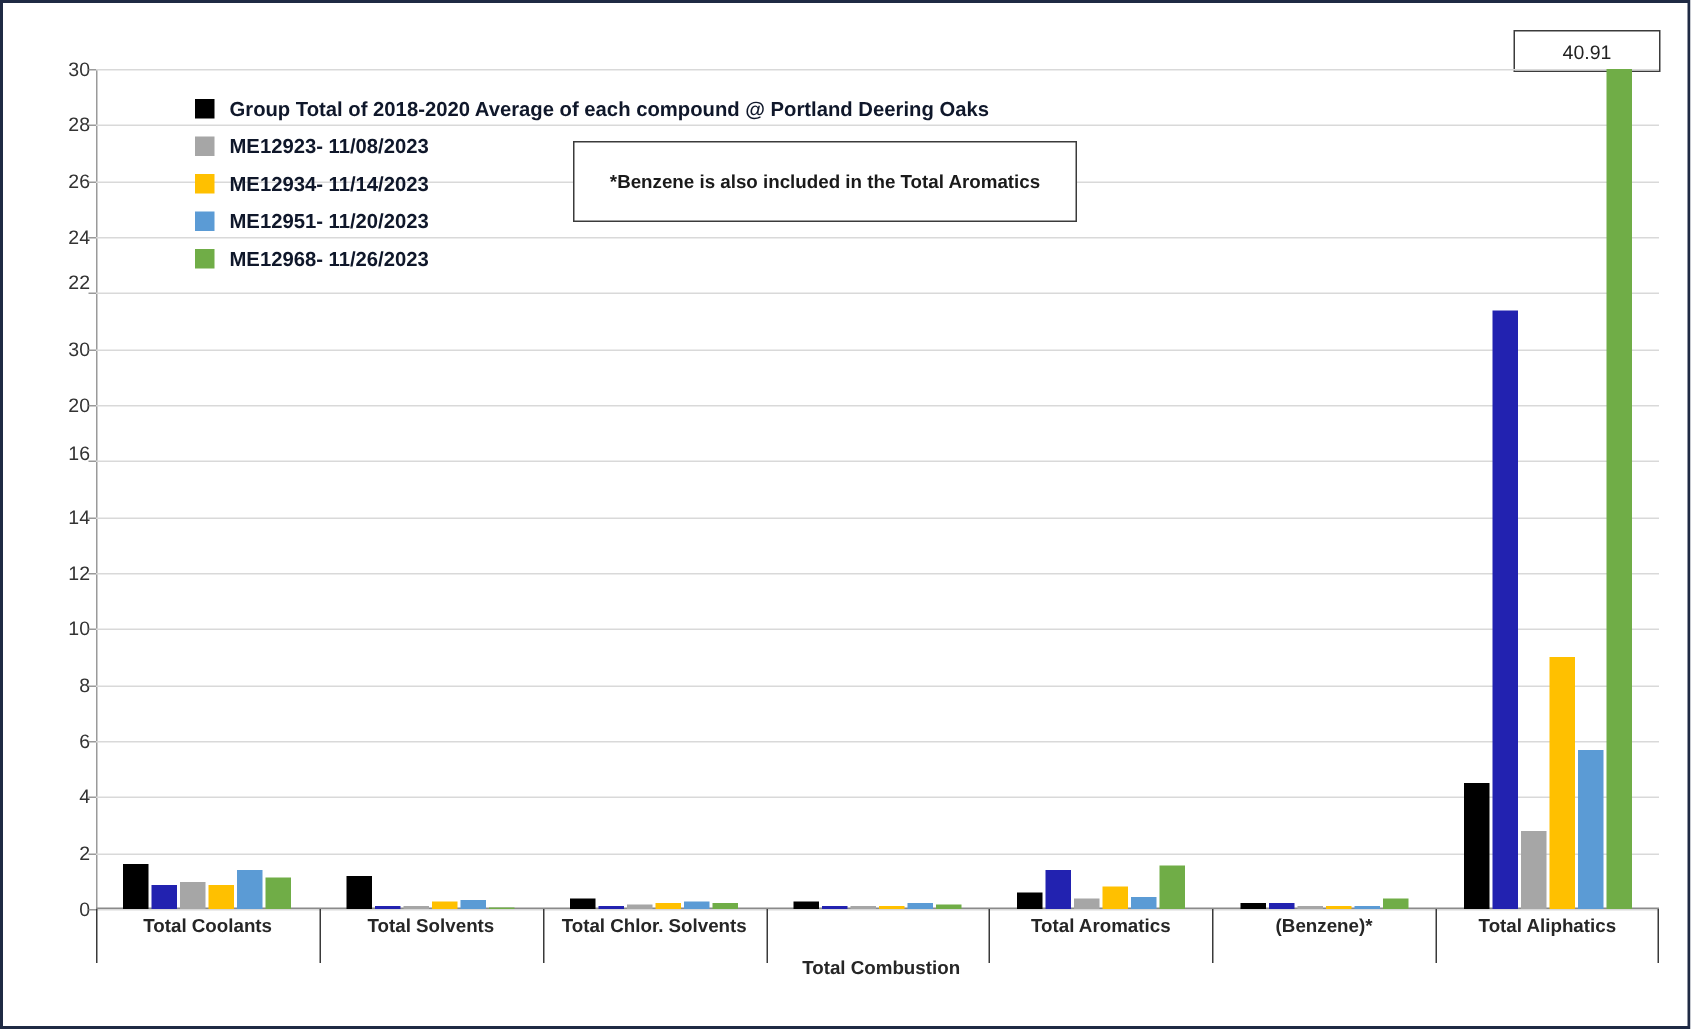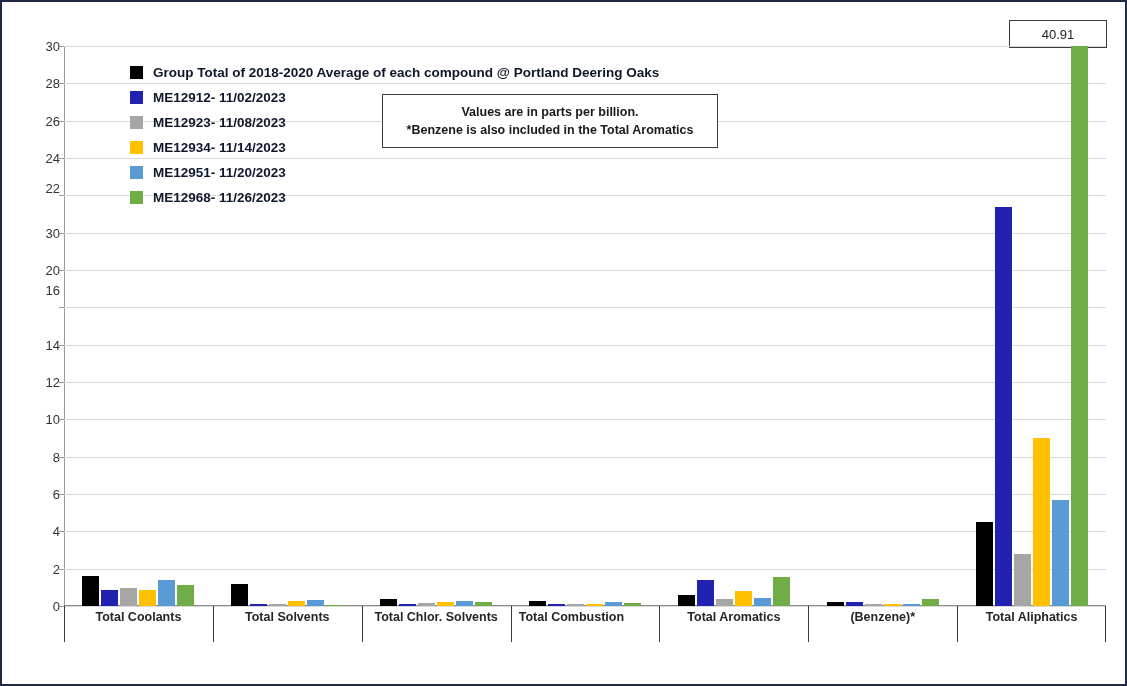--- a/index.html
+++ b/index.html
@@ -194,21 +194,21 @@
       <div class="gridline" style="top: 373.333px;"></div>
       <div class="ytick" style="top: 373.333px;">10</div>
       <div class="ytick-mark" style="top: 373.333px;"></div>
       <div class="gridline" style="top: 336px;"></div>
       <div class="ytick" style="top: 336px;">12</div>
       <div class="ytick-mark" style="top: 336px;"></div>
       <div class="gridline" style="top: 298.667px;"></div>
       <div class="ytick" style="top: 298.667px;">14</div>
       <div class="ytick-mark" style="top: 298.667px;"></div>
       <div class="gridline" style="top: 261.333px;"></div>
-      <div class="ytick" style="top: 244px;">16</div>
+      <div class="ytick" style="top: 256px;">16</div>
       <div class="ytick-mark" style="top: 261.333px;"></div>
       <div class="gridline" style="top: 224px;"></div>
       <div class="ytick" style="top: 224px;">20</div>
       <div class="ytick-mark" style="top: 224px;"></div>
       <div class="gridline" style="top: 186.667px;"></div>
       <div class="ytick" style="top: 186.667px;">30</div>
       <div class="ytick-mark" style="top: 186.667px;"></div>
       <div class="gridline" style="top: 149.333px;"></div>
       <div class="ytick" style="top: 142px;">22</div>
       <div class="ytick-mark" style="top: 149.333px;"></div>
@@ -303,46 +303,41 @@
       <div class="group-sep" style="left: 0px;"></div>
       <div class="group-sep" style="left: 1041px;"></div>
     </div>
 
   <div id="legend">
       <div class="legend-row">
         <span class="legend-swatch" style="background: rgb(0, 0, 0);"></span>
         <span>Group Total of 2018-2020 Average of each compound @ Portland Deering Oaks</span>
       </div>
       <div class="legend-row">
-        <span class="legend-swatch" style="background: rgb(34, 34, 176);"></span>
-        <span>ME12912- 11/02/2023</span>
-      </div>
-      <div class="legend-row">
         <span class="legend-swatch" style="background: rgb(166, 166, 166);"></span>
         <span>ME12923- 11/08/2023</span>
       </div>
       <div class="legend-row">
         <span class="legend-swatch" style="background: rgb(255, 192, 0);"></span>
         <span>ME12934- 11/14/2023</span>
       </div>
       <div class="legend-row">
         <span class="legend-swatch" style="background: rgb(91, 155, 213);"></span>
         <span>ME12951- 11/20/2023</span>
       </div>
       <div class="legend-row">
         <span class="legend-swatch" style="background: rgb(112, 173, 71);"></span>
         <span>ME12968- 11/26/2023</span>
       </div>
     </div>
 
   <div id="note-box">
-    <div>Values are in parts per billion.</div>
     <div>*Benzene is also included in the Total Aromatics</div>
   </div>
 
 <div class="cat-label" style="left: 62px; width: 148.857px;">Total Coolants</div>
     <div class="cat-label" style="left: 210.857px; width: 148.857px;">Total Solvents</div>
     <div class="cat-label" style="left: 359.714px; width: 148.857px;">Total Chlor. Solvents</div>
-    <div class="cat-label" style="left: 495px; width: 148.857px;">Total Combustion</div>
+    <div class="cat-label" style="left: 511px; width: 148.857px; margin-top: 28px;">Total Combustion</div>
     <div class="cat-label" style="left: 657.429px; width: 148.857px;">Total Aromatics</div>
     <div class="cat-label" style="left: 806.286px; width: 148.857px;">(Benzene)*</div>
     <div class="cat-label" style="left: 955.143px; width: 148.857px;">Total Aliphatics</div>
   </div>
 
 </body></html>

